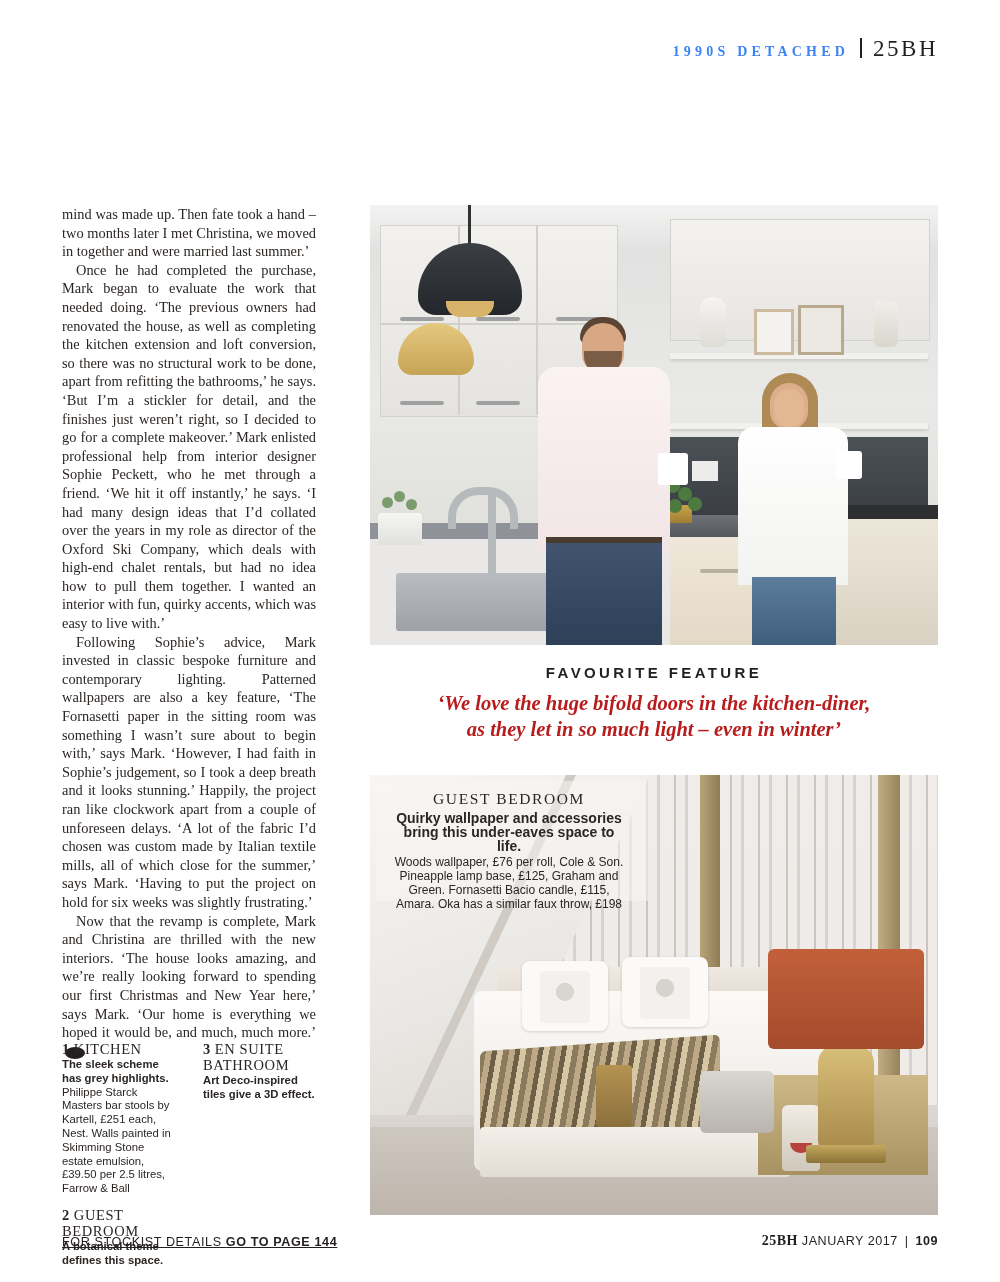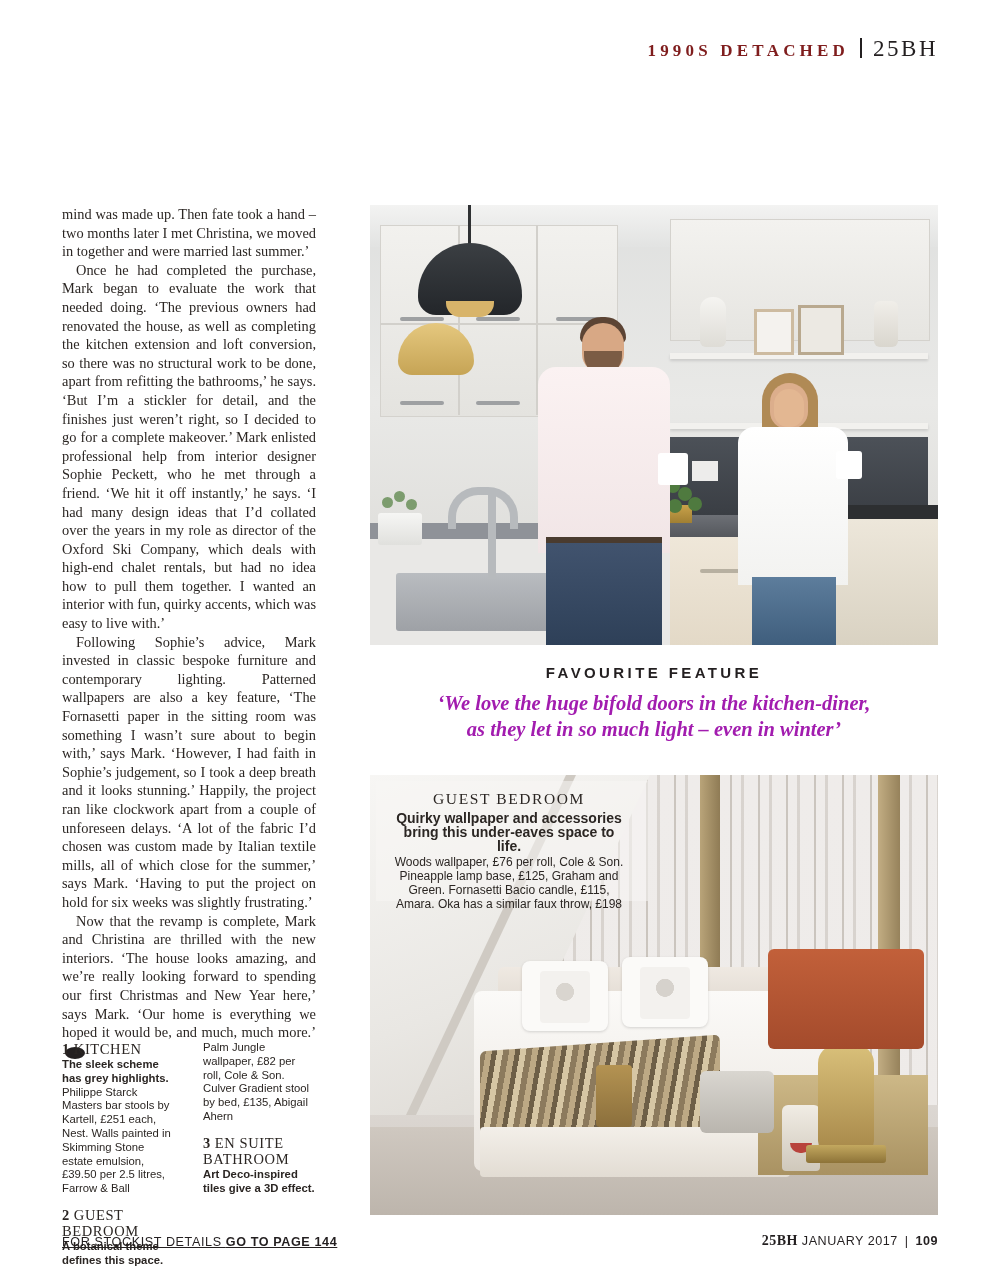--- a/index.html
+++ b/index.html
@@ -20,24 +20,24 @@
   #header {
     position: absolute;
     top: 36px;
     right: 62px;
     display: flex;
     align-items: baseline;
     gap: 11px;
   }
   #header .kicker {
     font-family: "Liberation Serif", serif;
-    font-size: 17px;
+    font-size: 14px;
     letter-spacing: 4.2px;
     font-weight: 700;
-    color: #7f1d1d;
+    color: #3b82f6;
   }
   #header .rule {
     display: inline-block;
     width: 2px;
     height: 20px;
     background: #231f20;
     position: relative;
     top: 2px;
   }
   #header .logo {
@@ -155,21 +155,21 @@
     letter-spacing: 3.4px;
     color: #231f20;
     margin-bottom: 9px;
   }
   #fav .quote {
     font-family: "Liberation Serif", serif;
     font-style: italic;
     font-weight: 700;
     font-size: 20.5px;
     line-height: 26px;
-    color: #a21caf;
+    color: #b91c1c;
   }
 
   
   #bed-caption {
     position: absolute;
     left: 390px;
     top: 790px;
     width: 238px;
     text-align: center;
     color: #2b2623;
@@ -420,23 +420,20 @@
       <div class="title">
         <span class="num">2</span><span>GUEST BEDROOM</span>
       </div>
       <span class="lede">A botanical theme defines this space.</span>
     </div>
 
   </div>
 
   <div class="col">
 
-    <div class="entry">
-      <span class="detail">Palm Jungle wallpaper, £82 per roll, Cole &amp; Son. Culver Gradient stool by bed, £135, Abigail Ahern</span>
-    </div>
 
     <div class="entry">
       <div class="title">
         <span class="num">3</span><span>EN SUITE BATHROOM</span>
       </div>
       <span class="lede">Art Deco-inspired tiles give a 3D effect.</span>
     </div>
 
   </div>
 </div>

